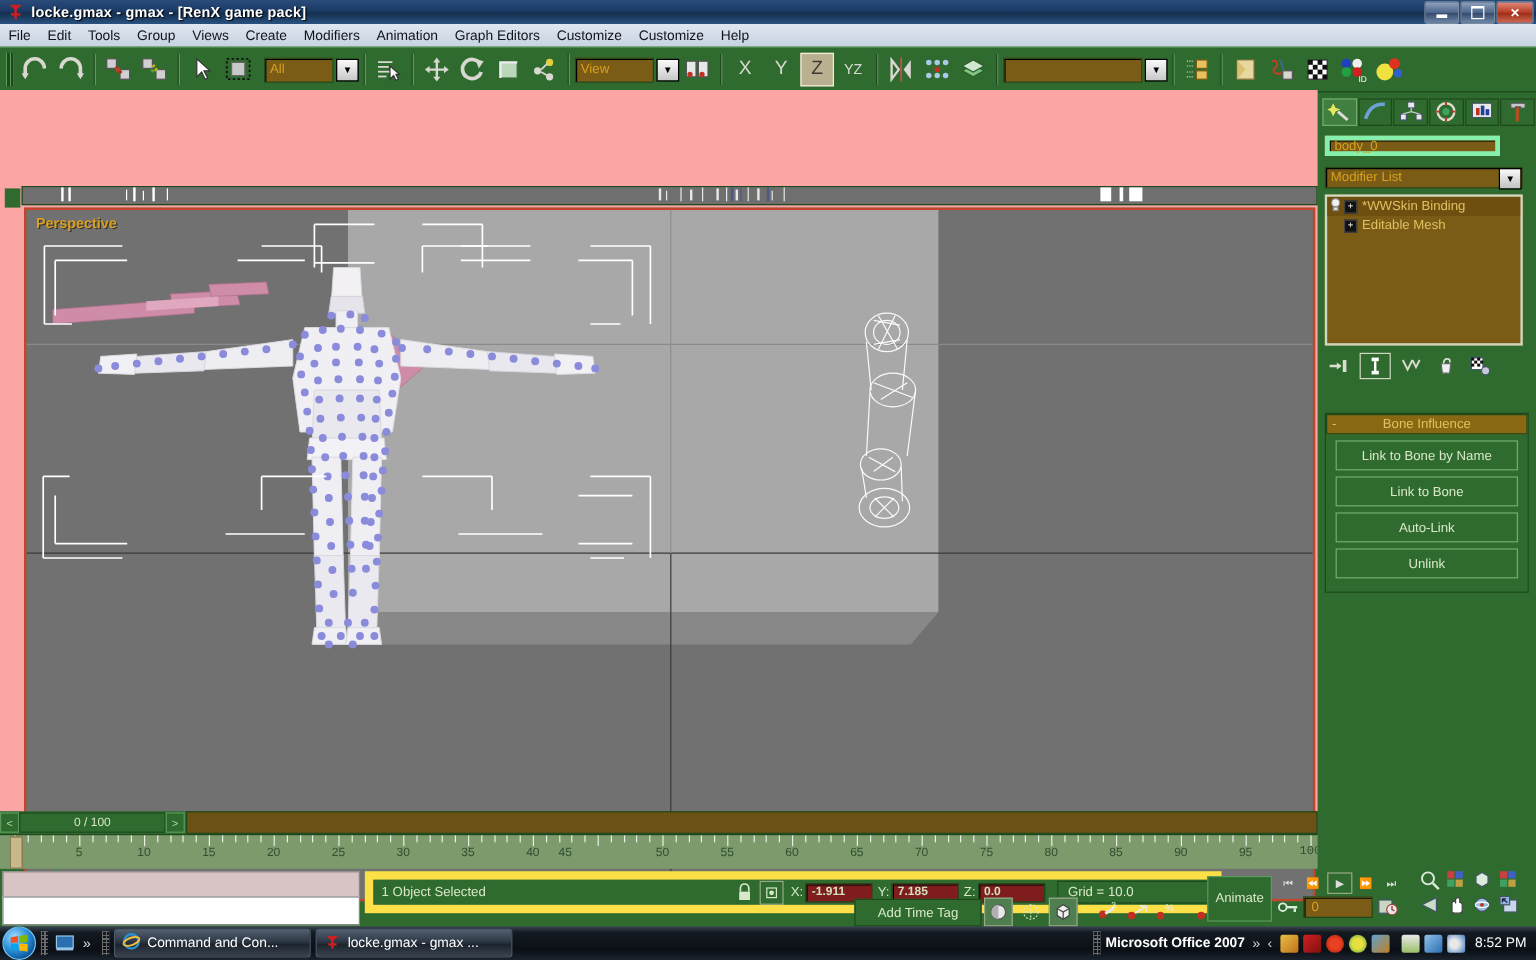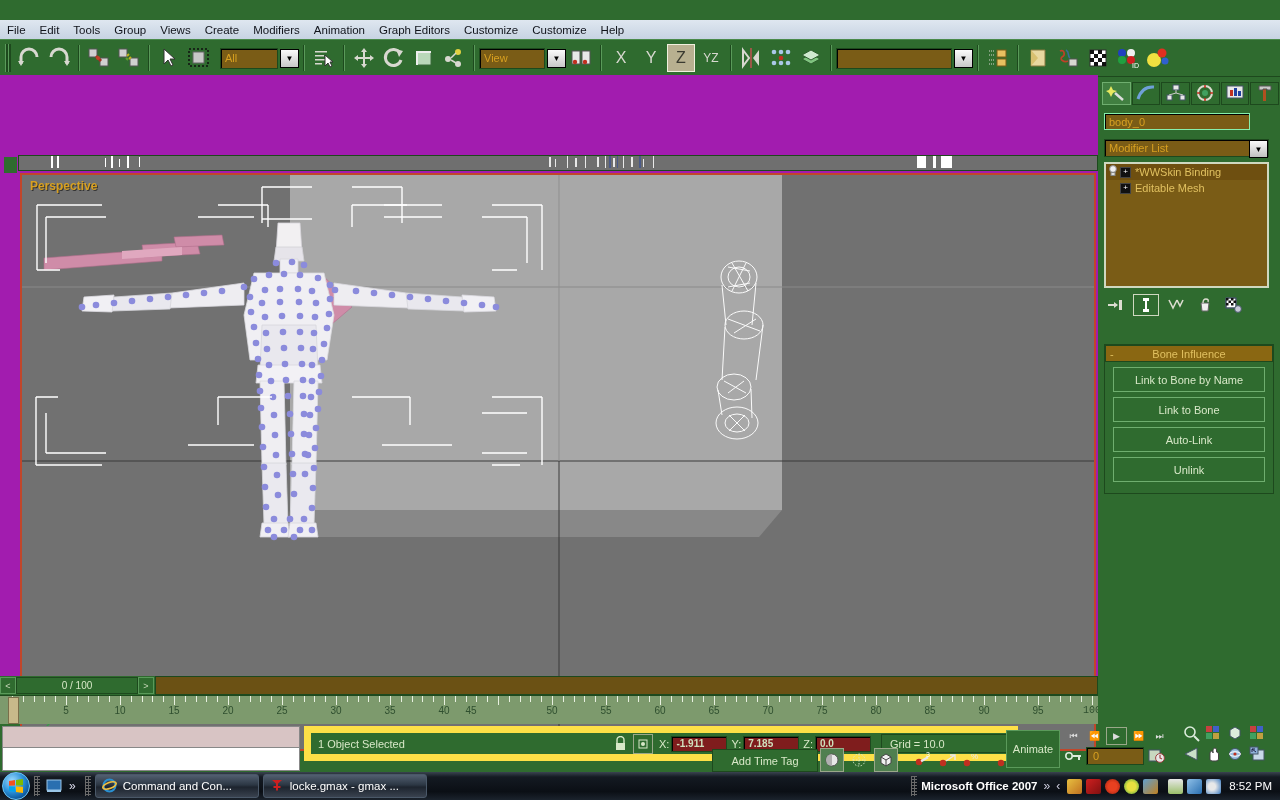--- a/index.html
+++ b/index.html
@@ -65,21 +65,21 @@
   }
   .tdrop{
     width:17px;height:17px;margin-left:2px;
     background:linear-gradient(to bottom,#fafafa,#c8c8c8);
     border:1px solid #000;display:flex;align-items:center;justify-content:center;
     font-size:8px;color:#000;
   }
   .icoglyph{font-size:16px;color:#d8d8d0;line-height:1;}
 
   
-  .vp-outer{position:absolute;left:0;top:75px;width:1098px;height:620px;background:#a21caf;}
+  .vp-outer{position:absolute;left:0;top:75px;width:1098px;height:620px;background:#fca5a5;}
   .topruler{
     position:absolute;left:18px;top:80px;width:1078px;height:14px;
     background:#6f6f6f;border:1px solid #1d491d;
   }
   .vp-sidebar-l{position:absolute;left:4px;top:80px;width:13px;height:600px;}
   .vp-tick{width:13px;height:16px;background:#2f6b2f;color:#d8a020;font-size:8px;
            display:flex;align-items:center;justify-content:center;}
 
   .viewport{
     position:absolute;left:20px;top:98px;width:1076px;height:578px;
@@ -151,21 +151,21 @@
             display:flex;align-items:center;padding-left:6px;box-sizing:border-box;}
 
   
   .cmdpanel{position:absolute;left:1100px;top:82px;width:180px;height:640px;background:#2f6b2f;}
   .cp-tabs{display:flex;height:22px;align-items:center;padding-left:2px;}
   .cp-tab{width:29px;height:21px;display:flex;align-items:center;justify-content:center;
           border:1px solid #1d491d;background:#2f6b2f;margin-right:1px;}
   .cp-tab.active{background:#417f41;border-color:#6fae6f;}
   .namefield{
     position:absolute;left:4px;top:31px;width:146px;height:17px;
-    background:#7a5c16;border:1px solid #86efac;box-shadow:inset 1px 1px 0 #000;
+    background:#7a5c16;border:4px solid #86efac;box-shadow:inset 1px 1px 0 #000;
     color:#d8a020;font-size:11px;display:flex;align-items:center;padding-left:4px;box-sizing:border-box;text-align:right;
   }
   .modlist{
     position:absolute;left:4px;top:57px;width:165px;height:18px;
     background:#7a5c16;border:1px solid #1d491d;box-shadow:inset 1px 1px 0 #000;
     color:#d8a020;font-size:11px;display:flex;align-items:center;padding-left:4px;box-sizing:border-box;
   }
   .modlist .dd{position:absolute;right:0;top:0;width:17px;height:16px;
     background:linear-gradient(to bottom,#fafafa,#c0c0c0);border:1px solid #000;
     display:flex;align-items:center;justify-content:center;font-size:8px;color:#000;}
@@ -212,20 +212,41 @@
   }
   .trayicon{width:15px;height:15px;margin:0 2px;border-radius:2px;}
   .clock{color:#fff;font-size:11.5px;margin:0 8px 0 6px;}
   .tray{display:flex;align-items:center;margin-left:auto;}
 </style>
 </head>
 <body>
 
 <div id="app">
 
+  <div class="titlebar">
+    <span class="tb-icon">
+      <svg width="16" height="16" viewBox="0 0 16 16">
+        <path d="M3 2 L13 2 L8 7 Z" fill="#cc2020"></path>
+        <rect x="7" y="6" width="2" height="8" fill="#cc2020"></rect>
+        <rect x="4" y="9" width="8" height="2" fill="#cc2020"></rect>
+      </svg>
+    </span>
+    <span class="tb-text">locke.gmax - gmax - [RenX game pack]</span>
+    <div class="winbtns">
+      <div class="winbtn">
+          <span class="mn"></span>
+        </div>
+      <div class="winbtn">
+          <span class="mx"></span>
+        </div>
+      <div class="winbtn close">
+        <span>✕</span>
+      </div>
+    </div>
+  </div>
 
   <div class="menubar">
     <div class="mi">File</div>
     <div class="mi">Edit</div>
     <div class="mi">Tools</div>
     <div class="mi">Group</div>
     <div class="mi">Views</div>
     <div class="mi">Create</div>
     <div class="mi">Modifiers</div>
     <div class="mi">Animation</div>

